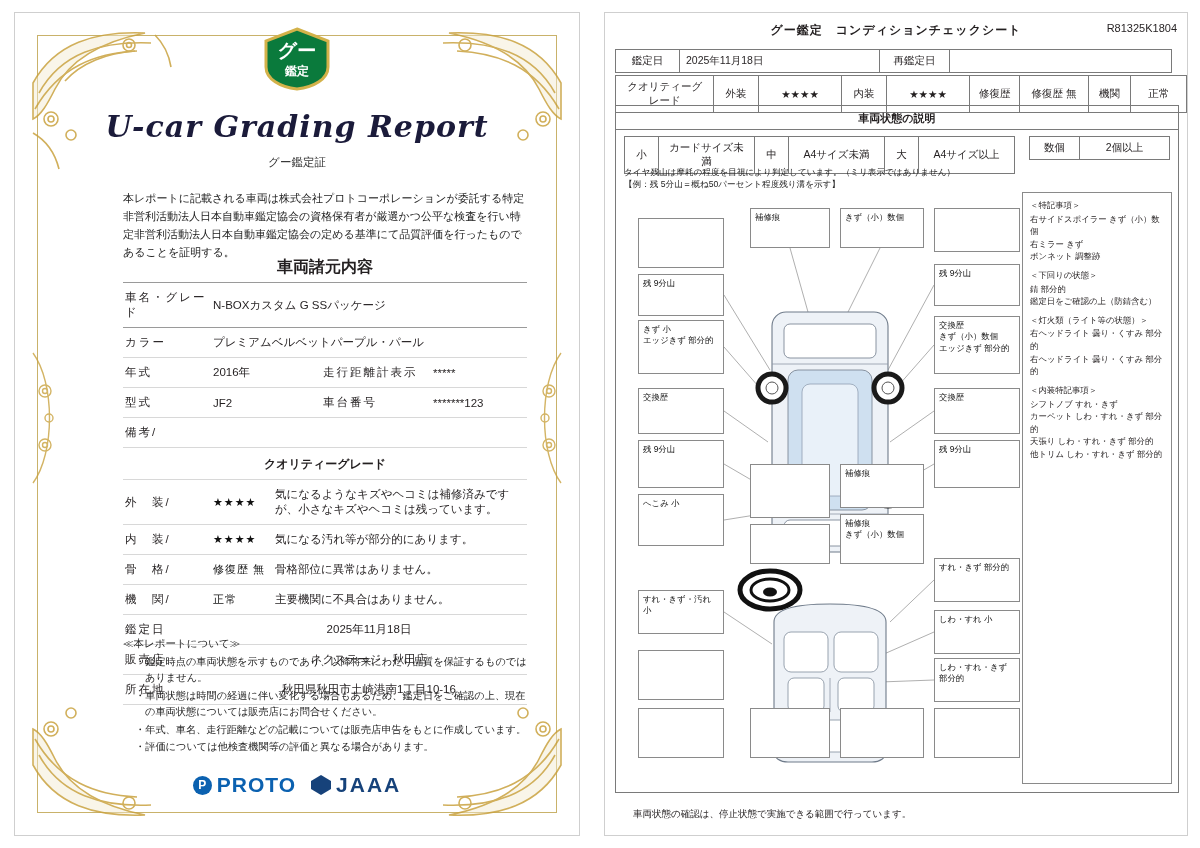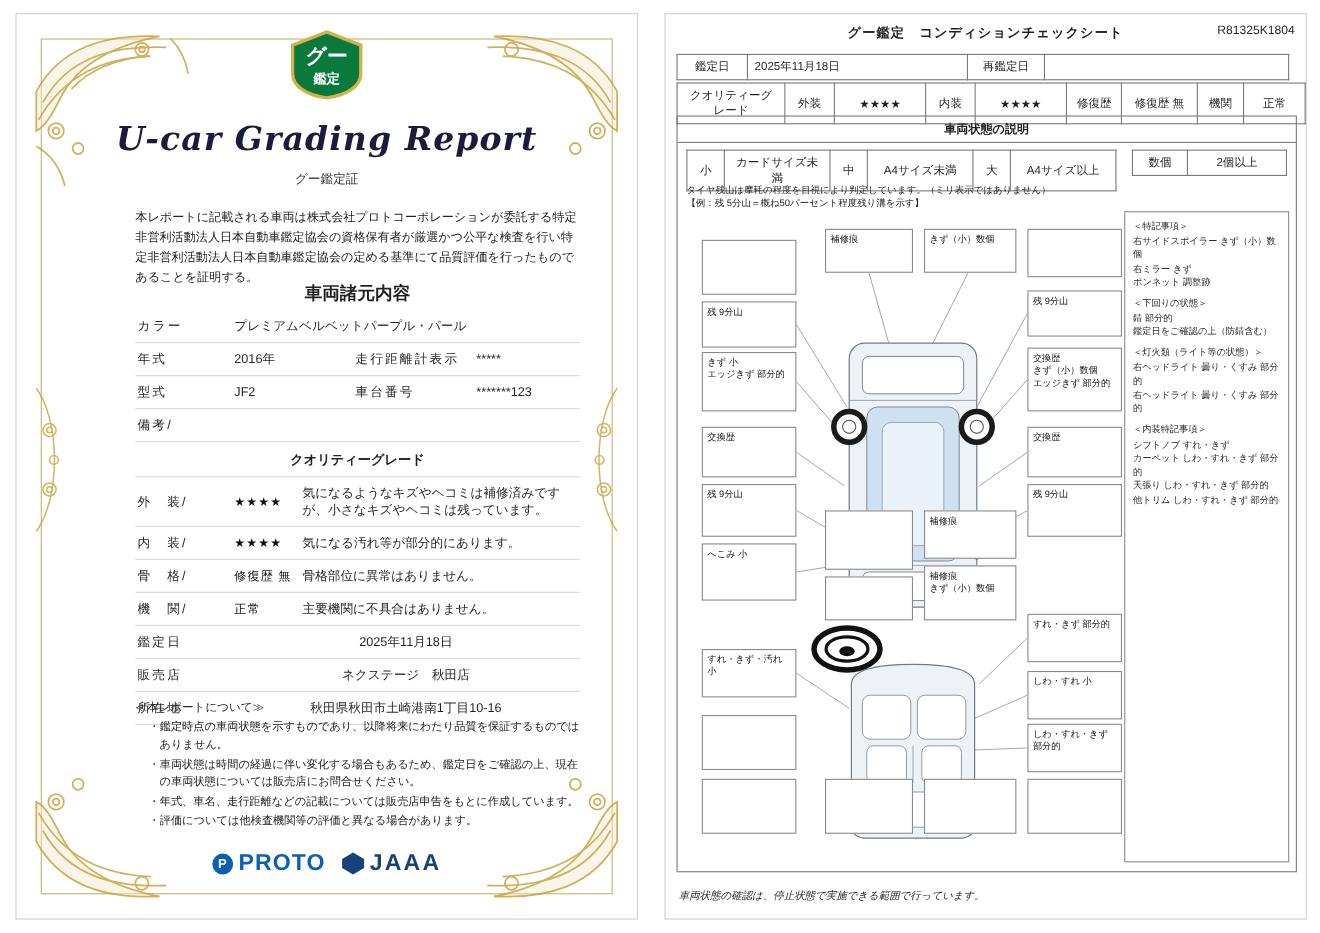--- a/index.html
+++ b/index.html
@@ -148,21 +148,21 @@
     position:absolute; border:1px solid #8a8a8a; background:#fff;
     font-size:8.4px; line-height:1.35; padding:3px 4px; color:#111;
   }
   .remarks {
     position:absolute; right:6px; top:86px; width:150px; bottom:8px;
     border:1px solid #8a8a8a; padding:6px 7px; font-size:8.4px; line-height:1.5;
   }
   .remarks .rh { margin-top:6px; margin-bottom:1px; }
   .remarks .rh:first-child { margin-top:0; }
   .footnote {
-    position:absolute; left:12px; bottom:14px; font-size:9.5px;font-style:italic;
+    position:absolute; left:28px; bottom:14px; font-size:9.5px;
   }
 
   svg { display:block; }
 </style>
 </head>
 <body>
 
 <div class="page">
 
   <div class="cert">
@@ -259,20 +259,24 @@
 
     <div class="cert-title">U-car Grading Report</div>
     <div class="cert-sub">グー鑑定証</div>
 
     <div class="intro">本レポートに記載される車両は株式会社プロトコーポレーションが委託する特定非営利活動法人日本自動車鑑定協会の資格保有者が厳選かつ公平な検査を行い特定非営利活動法人日本自動車鑑定協会の定める基準にて品質評価を行ったものであることを証明する。</div>
 
     <div class="spec">
       <div class="sec-title">車両諸元内容</div>
       <table>
         <tbody>
+            <tr class="hdr-row">
+          <td class="lbl">車名・グレード</td>
+          <td class="val" colspan="3">N-BOXカスタム G SSパッケージ</td>
+        </tr>
         <tr>
           <td class="lbl">カラー</td>
           <td class="val" colspan="3">プレミアムベルベットパープル・パール</td>
         </tr>
         <tr>
           <td class="lbl">年式</td>
           <td class="val" style="width:110px">2016年</td>
           <td class="lbl" style="width:110px">走行距離計表示</td>
           <td class="val">*****</td>
         </tr>

